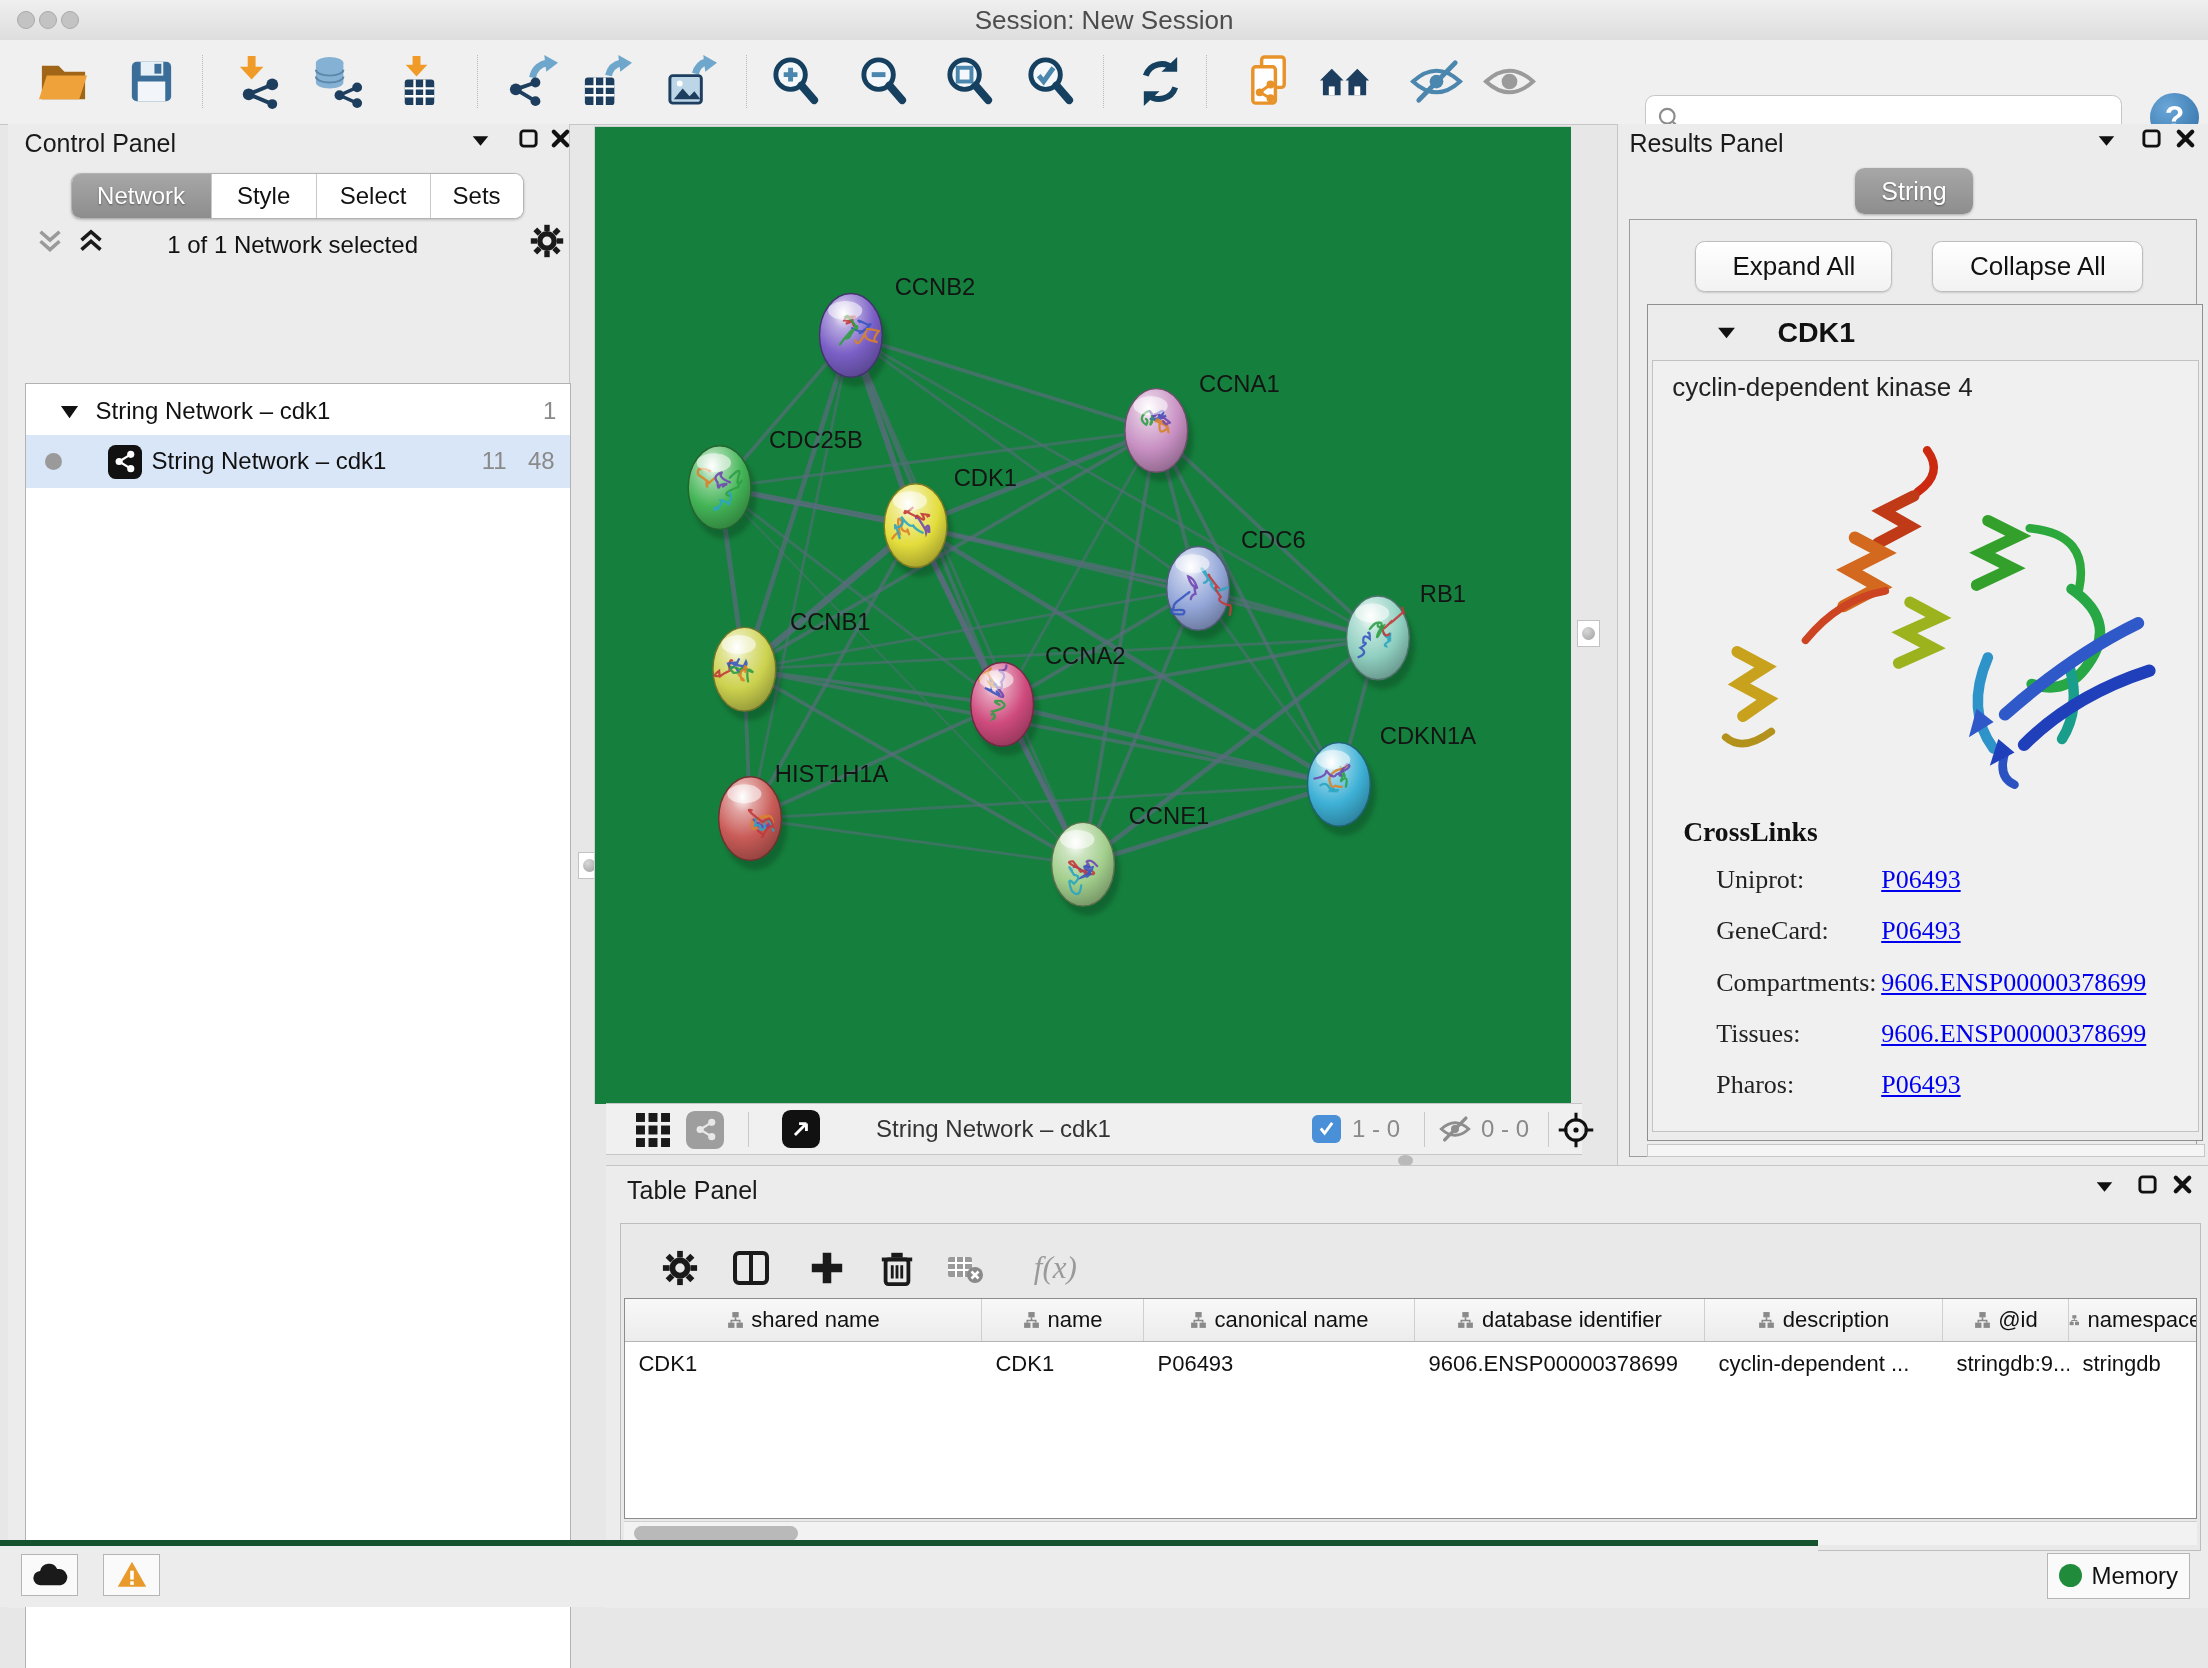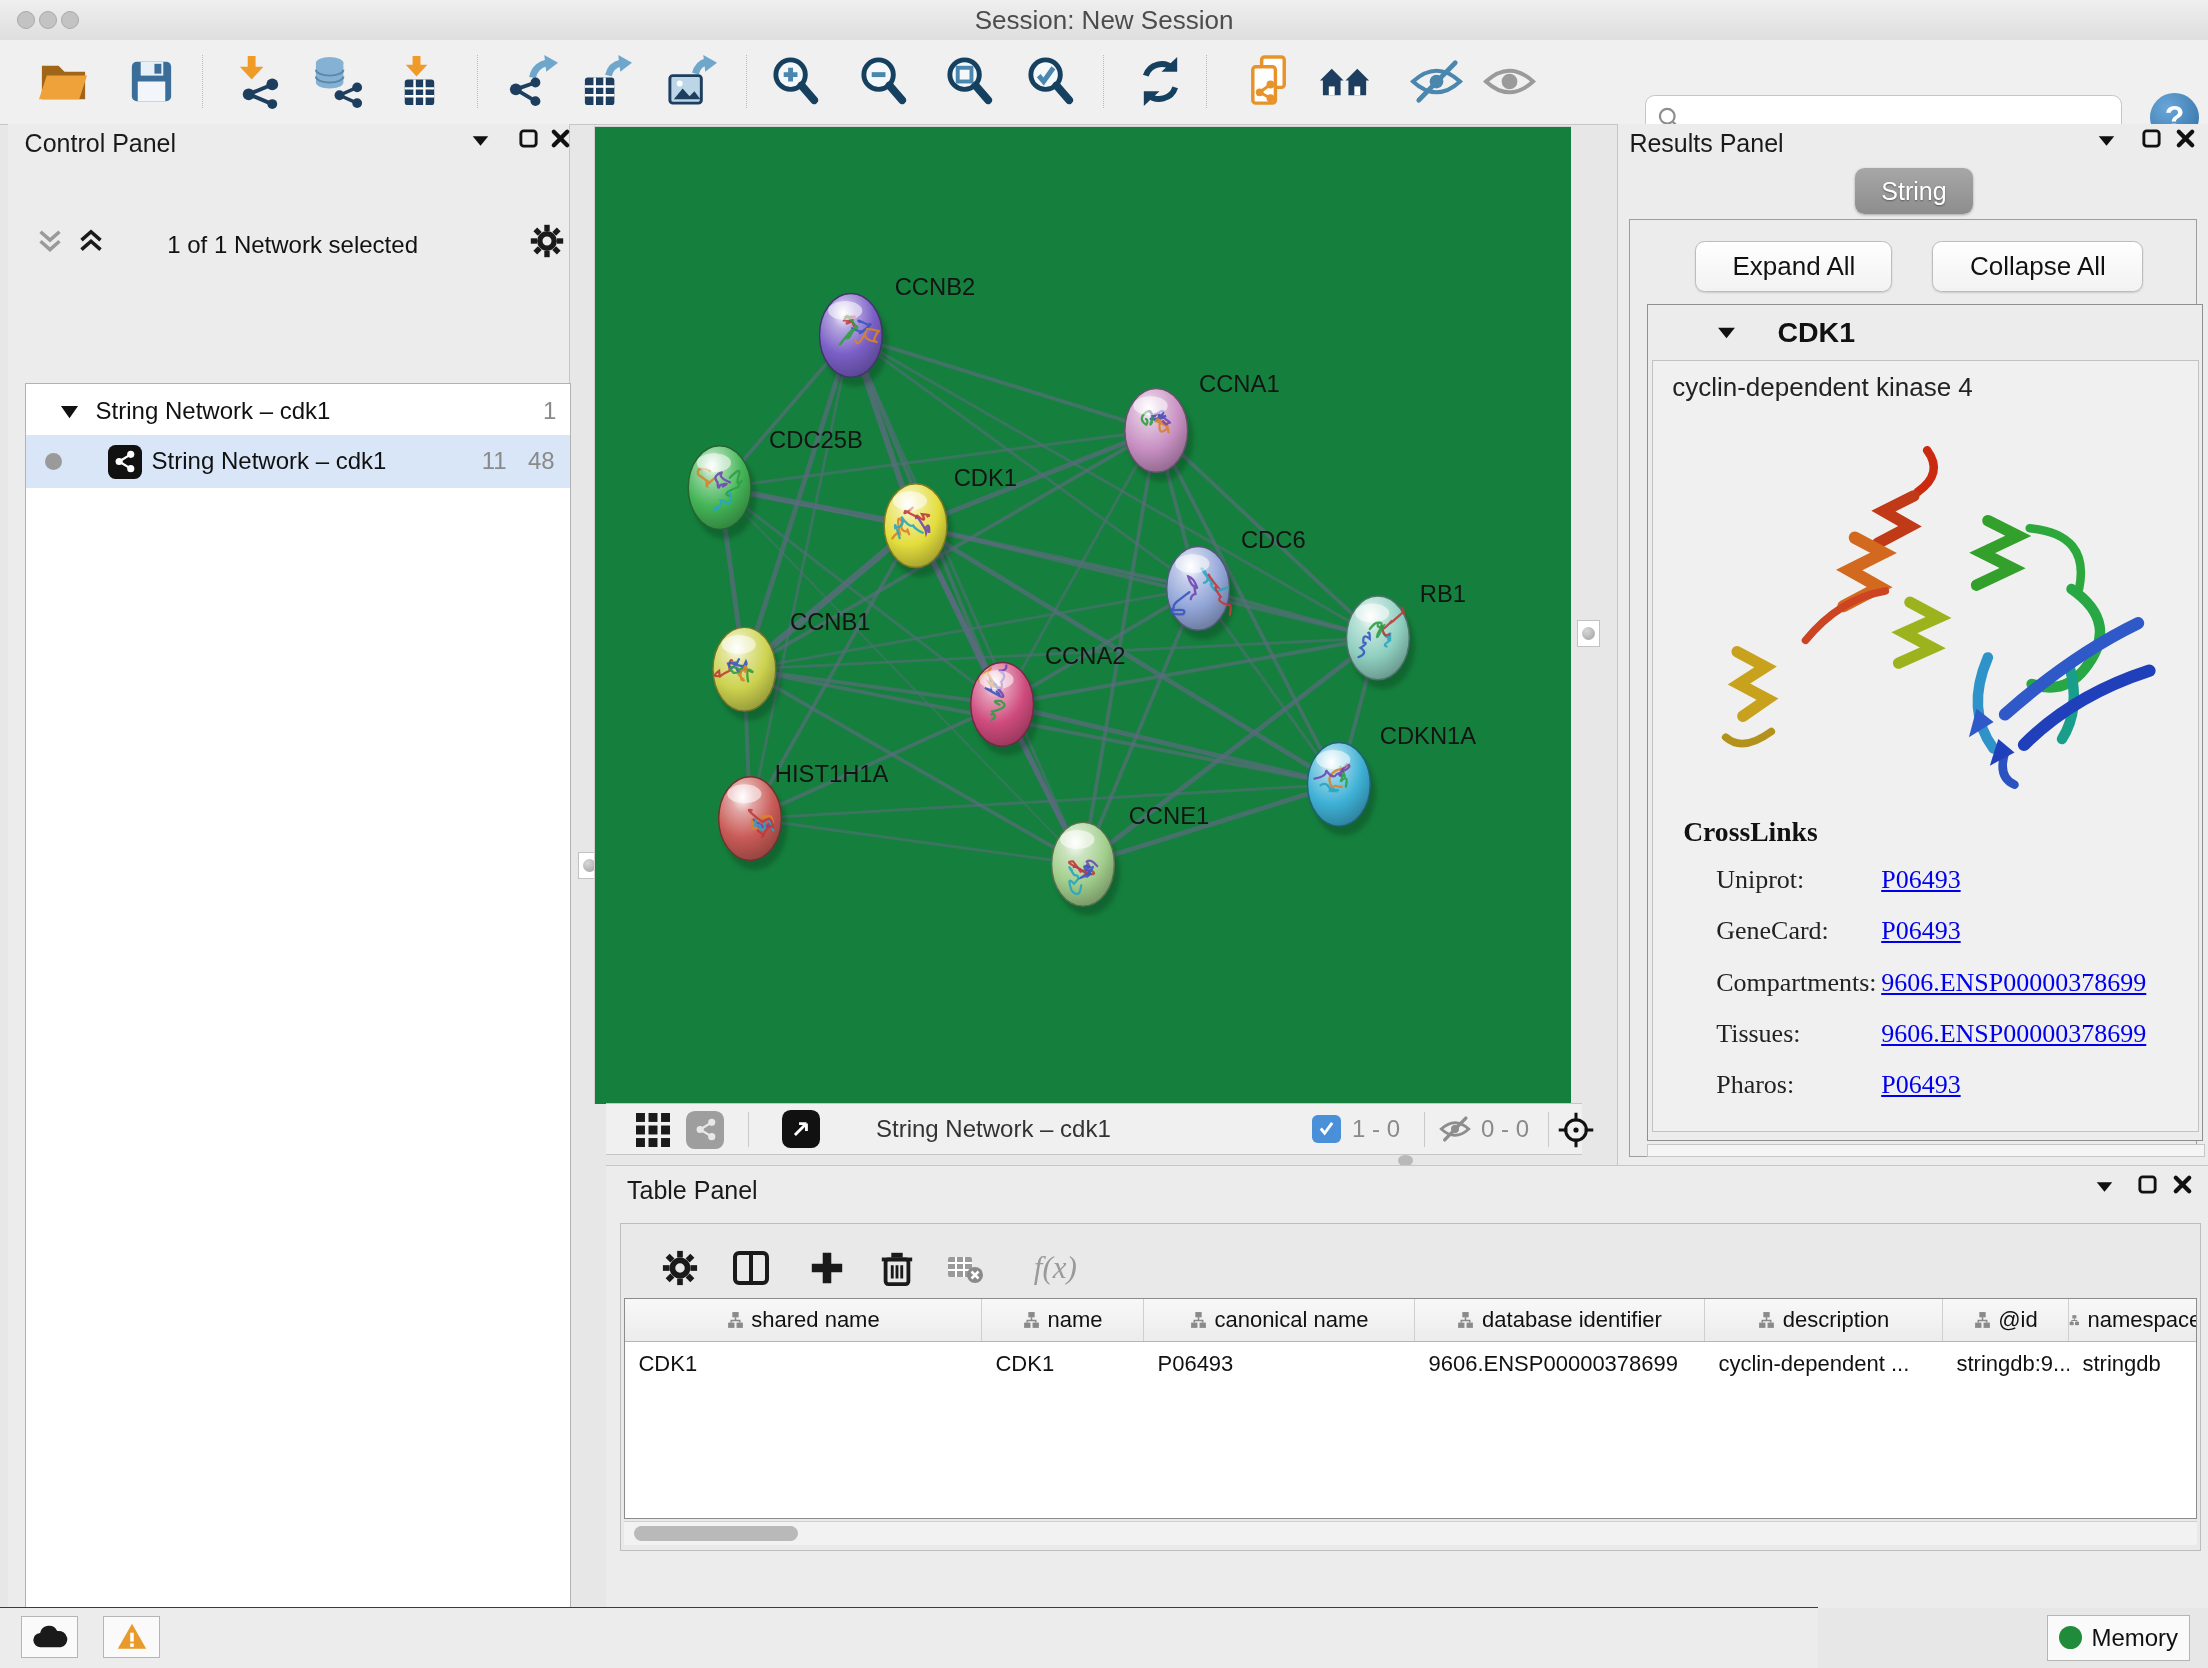--- a/index.html
+++ b/index.html
@@ -86,21 +86,21 @@
   .thr{display:flex;height:42px;background:linear-gradient(#f8f8f8,#ececec);border-bottom:1px solid #b5b5b5;}
   .th{display:flex;align-items:center;justify-content:center;gap:7.6px;font-size:22px;color:#111;
       border-right:1px solid #cfcfcf;box-sizing:border-box;overflow:hidden;white-space:nowrap;}
   .tdr{display:flex;height:43px;}
   .td{display:flex;align-items:center;padding-left:13.3px;font-size:22px;box-sizing:border-box;
       overflow:hidden;white-space:nowrap;}
   .hscroll{position:absolute;left:2.9px;top:297px;width:1573px;height:23px;background:#f2f2f2;
            border-top:1px solid #cfcfcf;}
   .hthumb{position:absolute;left:9.5px;top:3.8px;width:164px;height:15px;border-radius:7.6px;background:#b9b9b9;}
   
-  .statusbar{left:0;top:1607px;width:1818px;height:61px;background:#ececec;border-top:1px solid #14532d;}
+  .statusbar{left:0;top:1540px;width:1818px;height:61px;background:#ececec;border-top:6px solid #14532d;}
   .sbtn{width:55px;height:40px;background:#fafafa;border:1px solid #b5b5b5;top:7.6px;display:flex;
         align-items:center;justify-content:center;}
   .membtn{left:2047px;top:6.7px;width:141px;height:44px;background:#fafafa;border:1px solid #b5b5b5;
           display:flex;align-items:center;justify-content:center;gap:9.5px;font-size:24px;}
   .memdot{width:23px;height:23px;border-radius:50%;}
 </style>
 </head>
 <body>
 
 <div id="app">
@@ -276,20 +276,26 @@
       <svg width="21" height="21" viewBox="0 0 22 22">
           <rect x="3" y="3" width="16" height="16" rx="3" fill="none" stroke="#111" stroke-width="3"></rect>
         </svg>
       </div>
     <div class="abs winbtn" style="left:540px;top:1.9px">
       <svg width="21" height="21" viewBox="0 0 22 22">
           <path d="M4 4l14 14M18 4L4 18" stroke="#111" stroke-width="4.5" stroke-linecap="round"></path>
         </svg>
       </div>
 
+    <div class="abs seg" style="left:63px;top:49px;height:44px" id="cp-tabs">
+        <div class="tab sel" style="width: 139px;">Network</div>
+        <div class="tab" style="width: 104px;">Style</div>
+        <div class="tab" style="width: 113px;">Select</div>
+        <div class="tab" style="width: 92px;">Sets</div>
+      </div>
 
     <div class="abs" style="left:27px;top:103px">
       <svg width="30" height="28.5" viewBox="0 0 24 24">
         <path d="M4 4l8 7 8-7M4 12l8 7 8-7" stroke="#9a9a9a" stroke-width="3" fill="none"></path>
         </svg></div>
     <div class="abs" style="left:68px;top:103px">
       <svg width="30" height="28.5" viewBox="0 0 24 24">
         <path d="M4 11l8-7 8 7M4 19l8-7 8 7" stroke="#1a1a1a" stroke-width="3" fill="none"></path>
         </svg></div>
     <div class="abs" style="left:114px;top:107px;width:342px;text-align:center;font-size:24px">1 of 1 Network selected</div>

